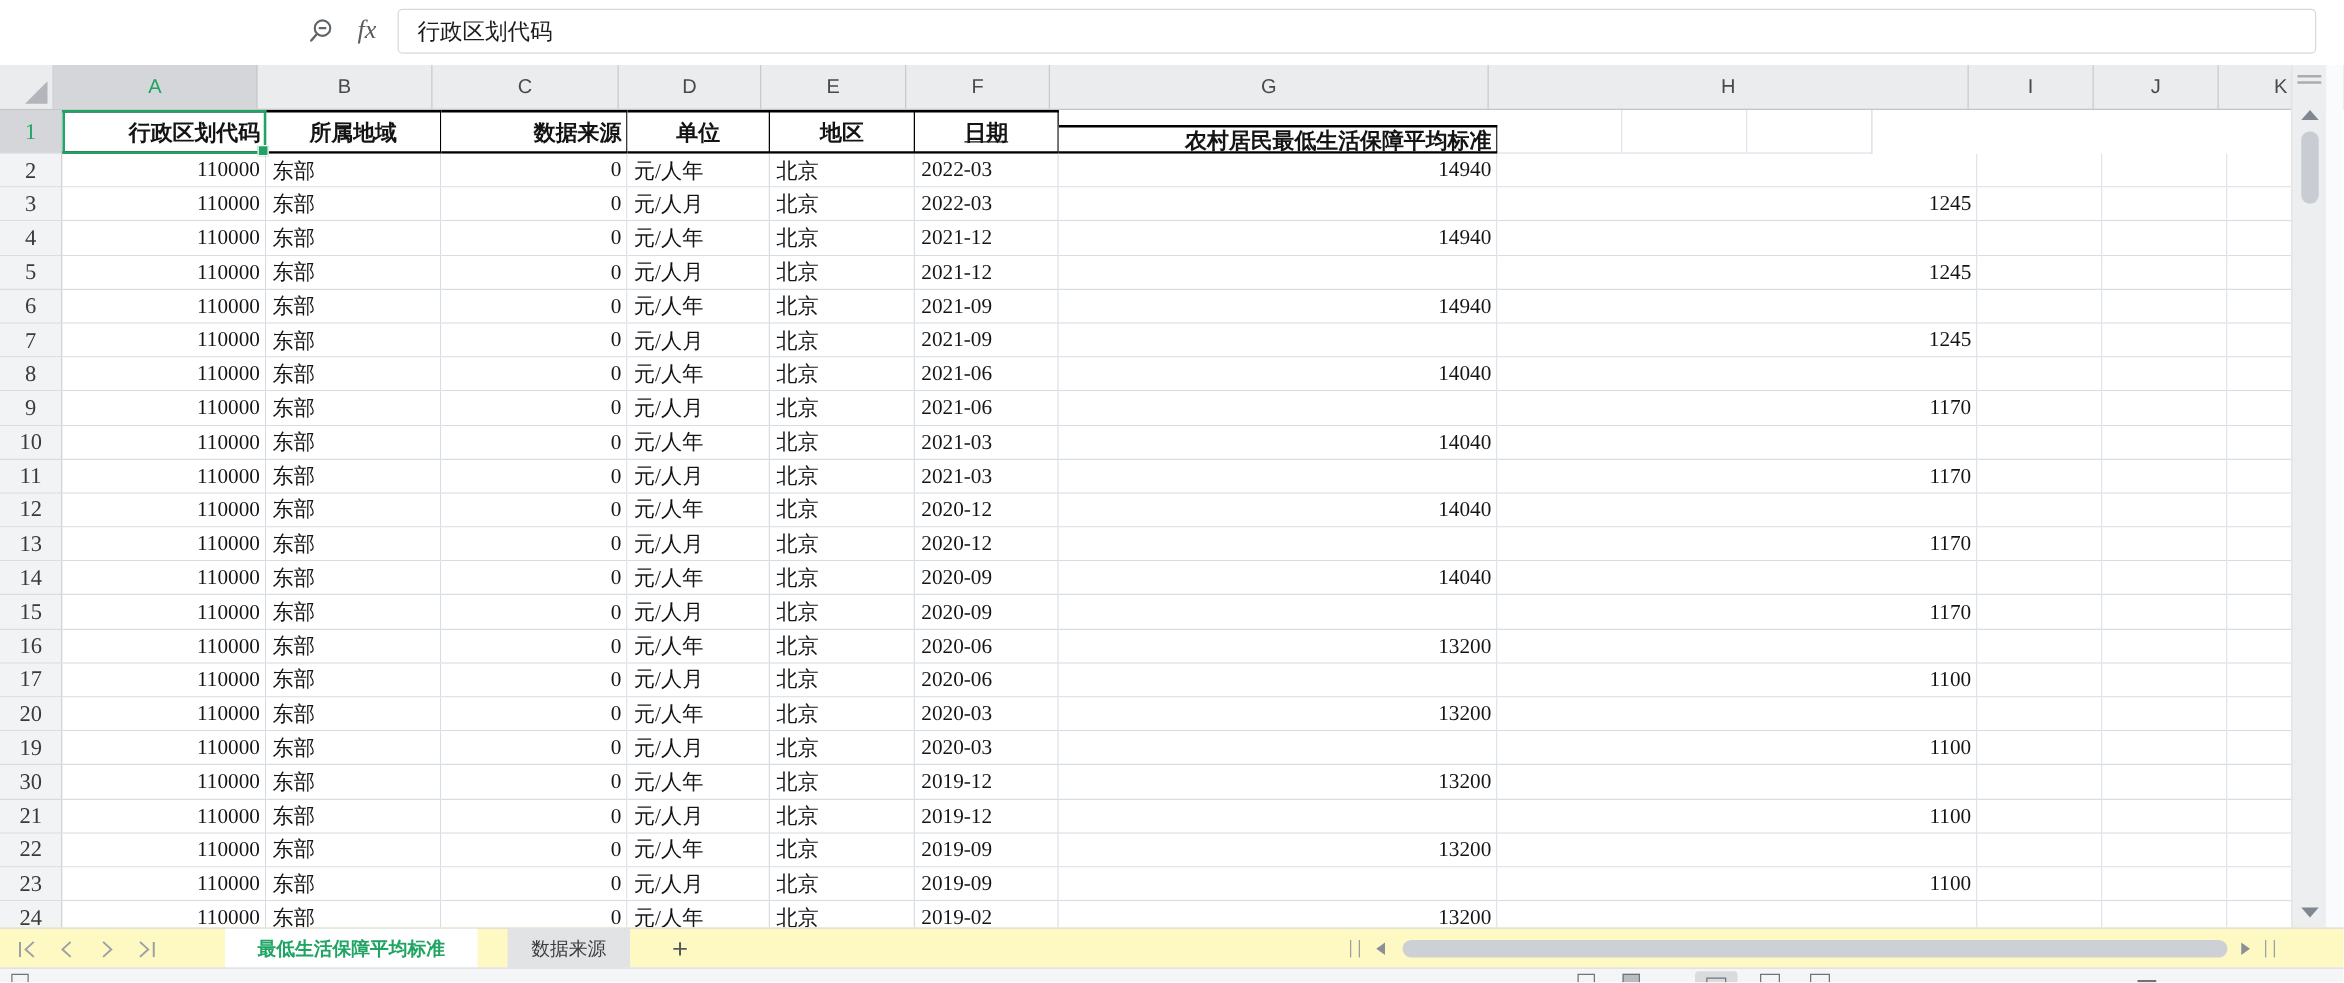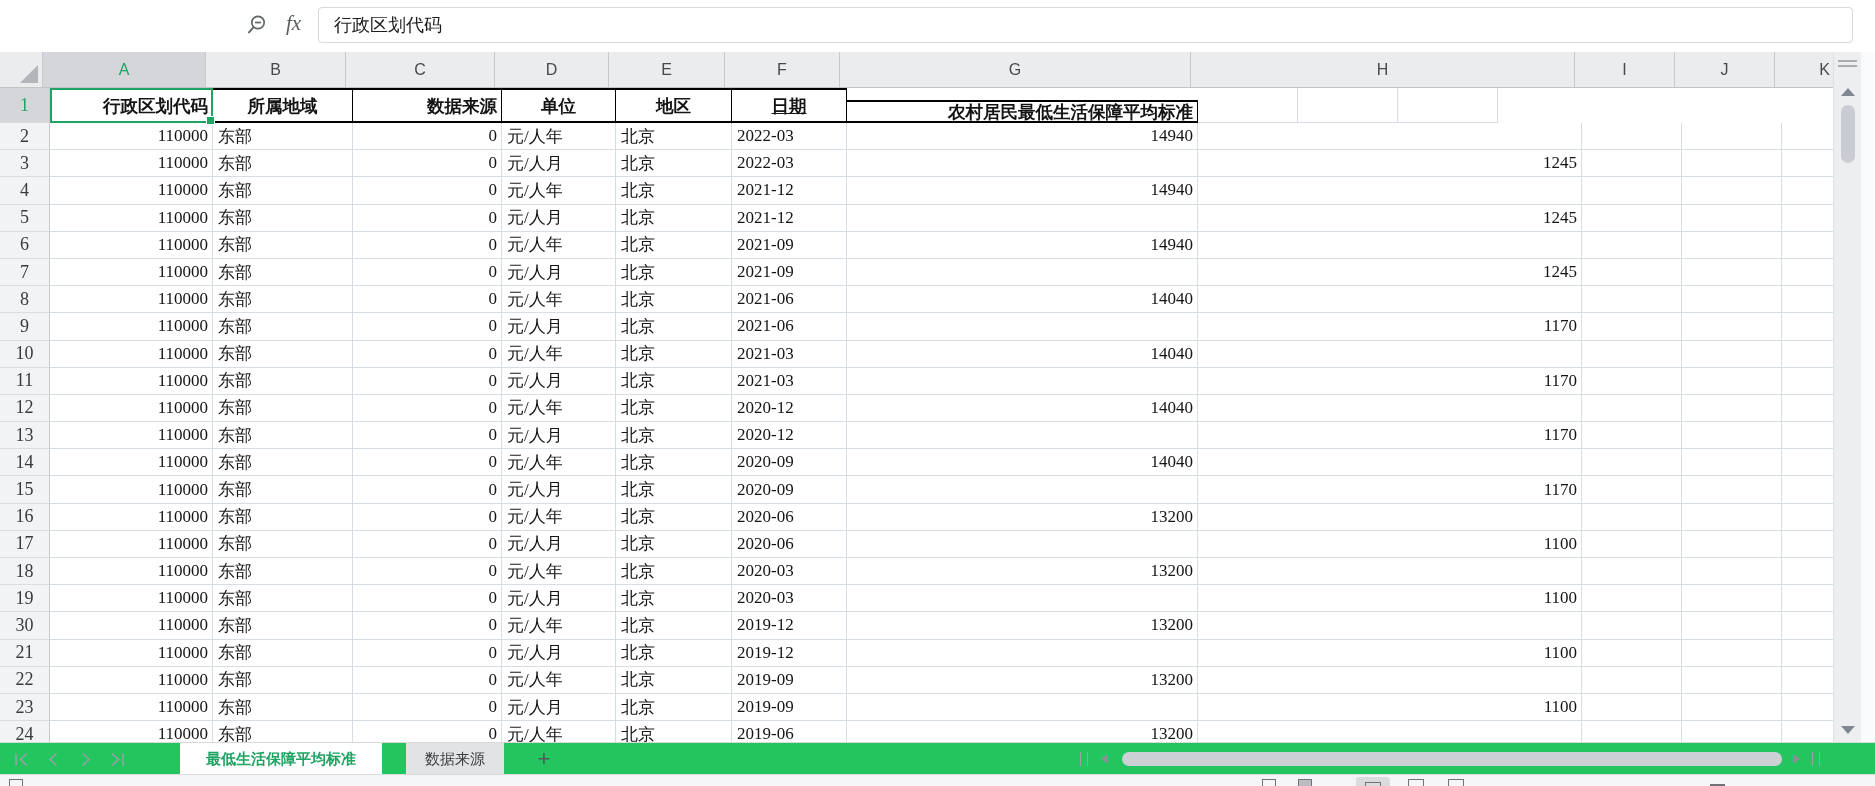--- a/index.html
+++ b/index.html
@@ -59,21 +59,21 @@
   .vsplit{position:absolute;left:4px;top:8px;width:19px;height:8px;}
   .vsplit div{height:2px;background:#a9adb2;margin-bottom:3px;}
   .varrow{position:absolute;left:7px;width:0;height:0;border-left:7px solid transparent;
           border-right:7px solid transparent;}
   .varrow.up{top:36px;border-bottom:8px solid #7e8792;}
   .varrow.down{top:674px;border-top:8px solid #7e8792;}
   .vthumb{position:absolute;left:7px;top:53px;width:14px;height:58px;background:#c9cdd3;border-radius:7px;}
   .rightmargin{position:absolute;left:1861px;top:52px;width:14px;height:690px;background:#fafbfc;z-index:8;}
 
   
-  .tabbar{position:absolute;left:0;top:742px;width:1875px;height:32px;background:#22c55e;
+  .tabbar{position:absolute;left:0;top:742px;width:1875px;height:32px;background:#fef9c3;
           border-top:1px solid #d8dada;box-sizing:border-box;z-index:10;display:flex;align-items:center;}
   .navgroup{position:absolute;left:12px;top:0;height:32px;display:flex;align-items:center;gap:14px;}
   .navbtn{width:18px;height:18px;display:flex;align-items:center;justify-content:center;}
   .sheettab{position:absolute;top:0;height:32px;display:flex;align-items:center;box-sizing:border-box;}
   .sheettab.active{left:180px;background:#fff;padding:0 26px;color:#1FA463;font-weight:bold;font-size:15px;}
   .sheettab.inactive{left:406px;background:#e1e3e5;padding:0 19px;color:#3e3e3e;font-size:15px;}
   .addsheet{position:absolute;left:528px;top:0;height:32px;width:32px;display:flex;align-items:center;
             justify-content:center;color:#55585b;font-size:22px;font-weight:300;}
 
   
@@ -363,21 +363,21 @@
         <div class="cell" style="width: 114px;">元/人月</div>
         <div class="cell" style="width: 116px;">北京</div>
         <div class="cell" style="width: 115px;">2020-06</div>
         <div class="cell r" style="width: 351px;"></div>
         <div class="cell r" style="width: 384px;">1100</div>
         <div class="cell" style="width: 100px;"></div>
         <div class="cell" style="width: 100px;"></div>
         <div class="cell" style="width: 100px;"></div>
       </div>
       <div class="row" style="height: 27.2px;">
-        <div class="rownum">18</div>
+        <div class="rownum">20</div>
         <div class="cell r" style="width: 163px;">110000</div>
         <div class="cell" style="width: 140px;">东部</div>
         <div class="cell r" style="width: 149px;">0</div>
         <div class="cell" style="width: 114px;">元/人年</div>
         <div class="cell" style="width: 116px;">北京</div>
         <div class="cell" style="width: 115px;">2020-03</div>
         <div class="cell r" style="width: 351px;">13200</div>
         <div class="cell r" style="width: 384px;"></div>
         <div class="cell" style="width: 100px;"></div>
         <div class="cell" style="width: 100px;"></div>
@@ -453,21 +453,21 @@
         <div class="cell" style="width: 100px;"></div>
         <div class="cell" style="width: 100px;"></div>
       </div>
       <div class="row" style="height: 27.2px;">
         <div class="rownum">24</div>
         <div class="cell r" style="width: 163px;">110000</div>
         <div class="cell" style="width: 140px;">东部</div>
         <div class="cell r" style="width: 149px;">0</div>
         <div class="cell" style="width: 114px;">元/人年</div>
         <div class="cell" style="width: 116px;">北京</div>
-        <div class="cell" style="width: 115px;">2019-06</div>
+        <div class="cell" style="width: 115px;">2019-02</div>
         <div class="cell r" style="width: 351px;">13200</div>
         <div class="cell r" style="width: 384px;"></div>
         <div class="cell" style="width: 100px;"></div>
         <div class="cell" style="width: 100px;"></div>
         <div class="cell" style="width: 100px;"></div>
       </div>
     </div>
 
   <div class="selbox">
     <div class="handle"></div>

